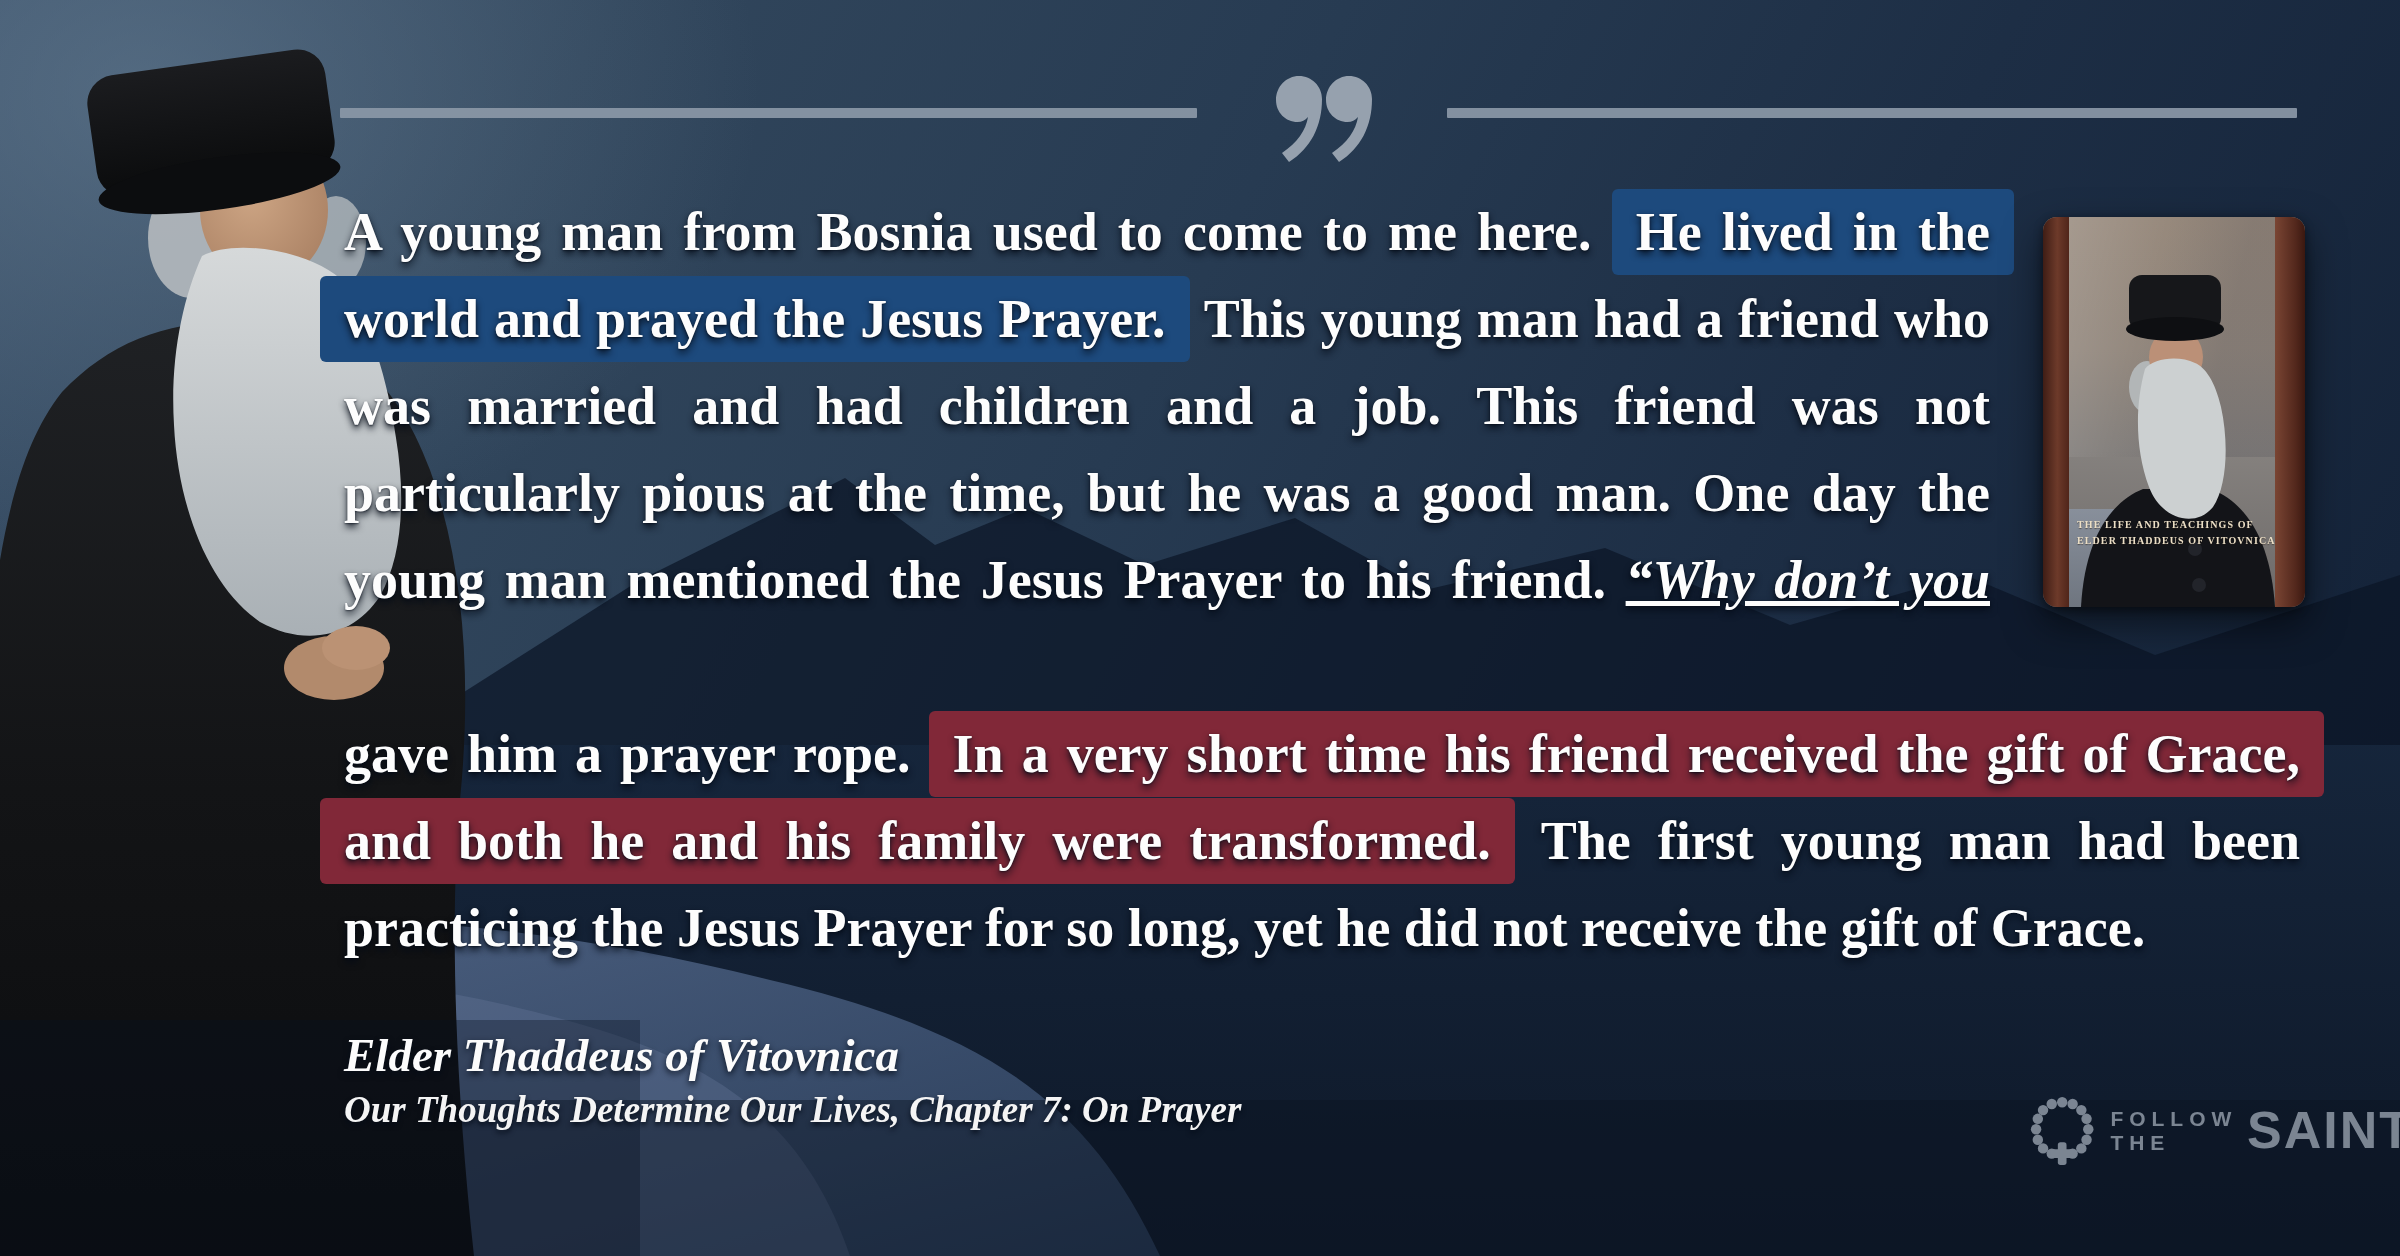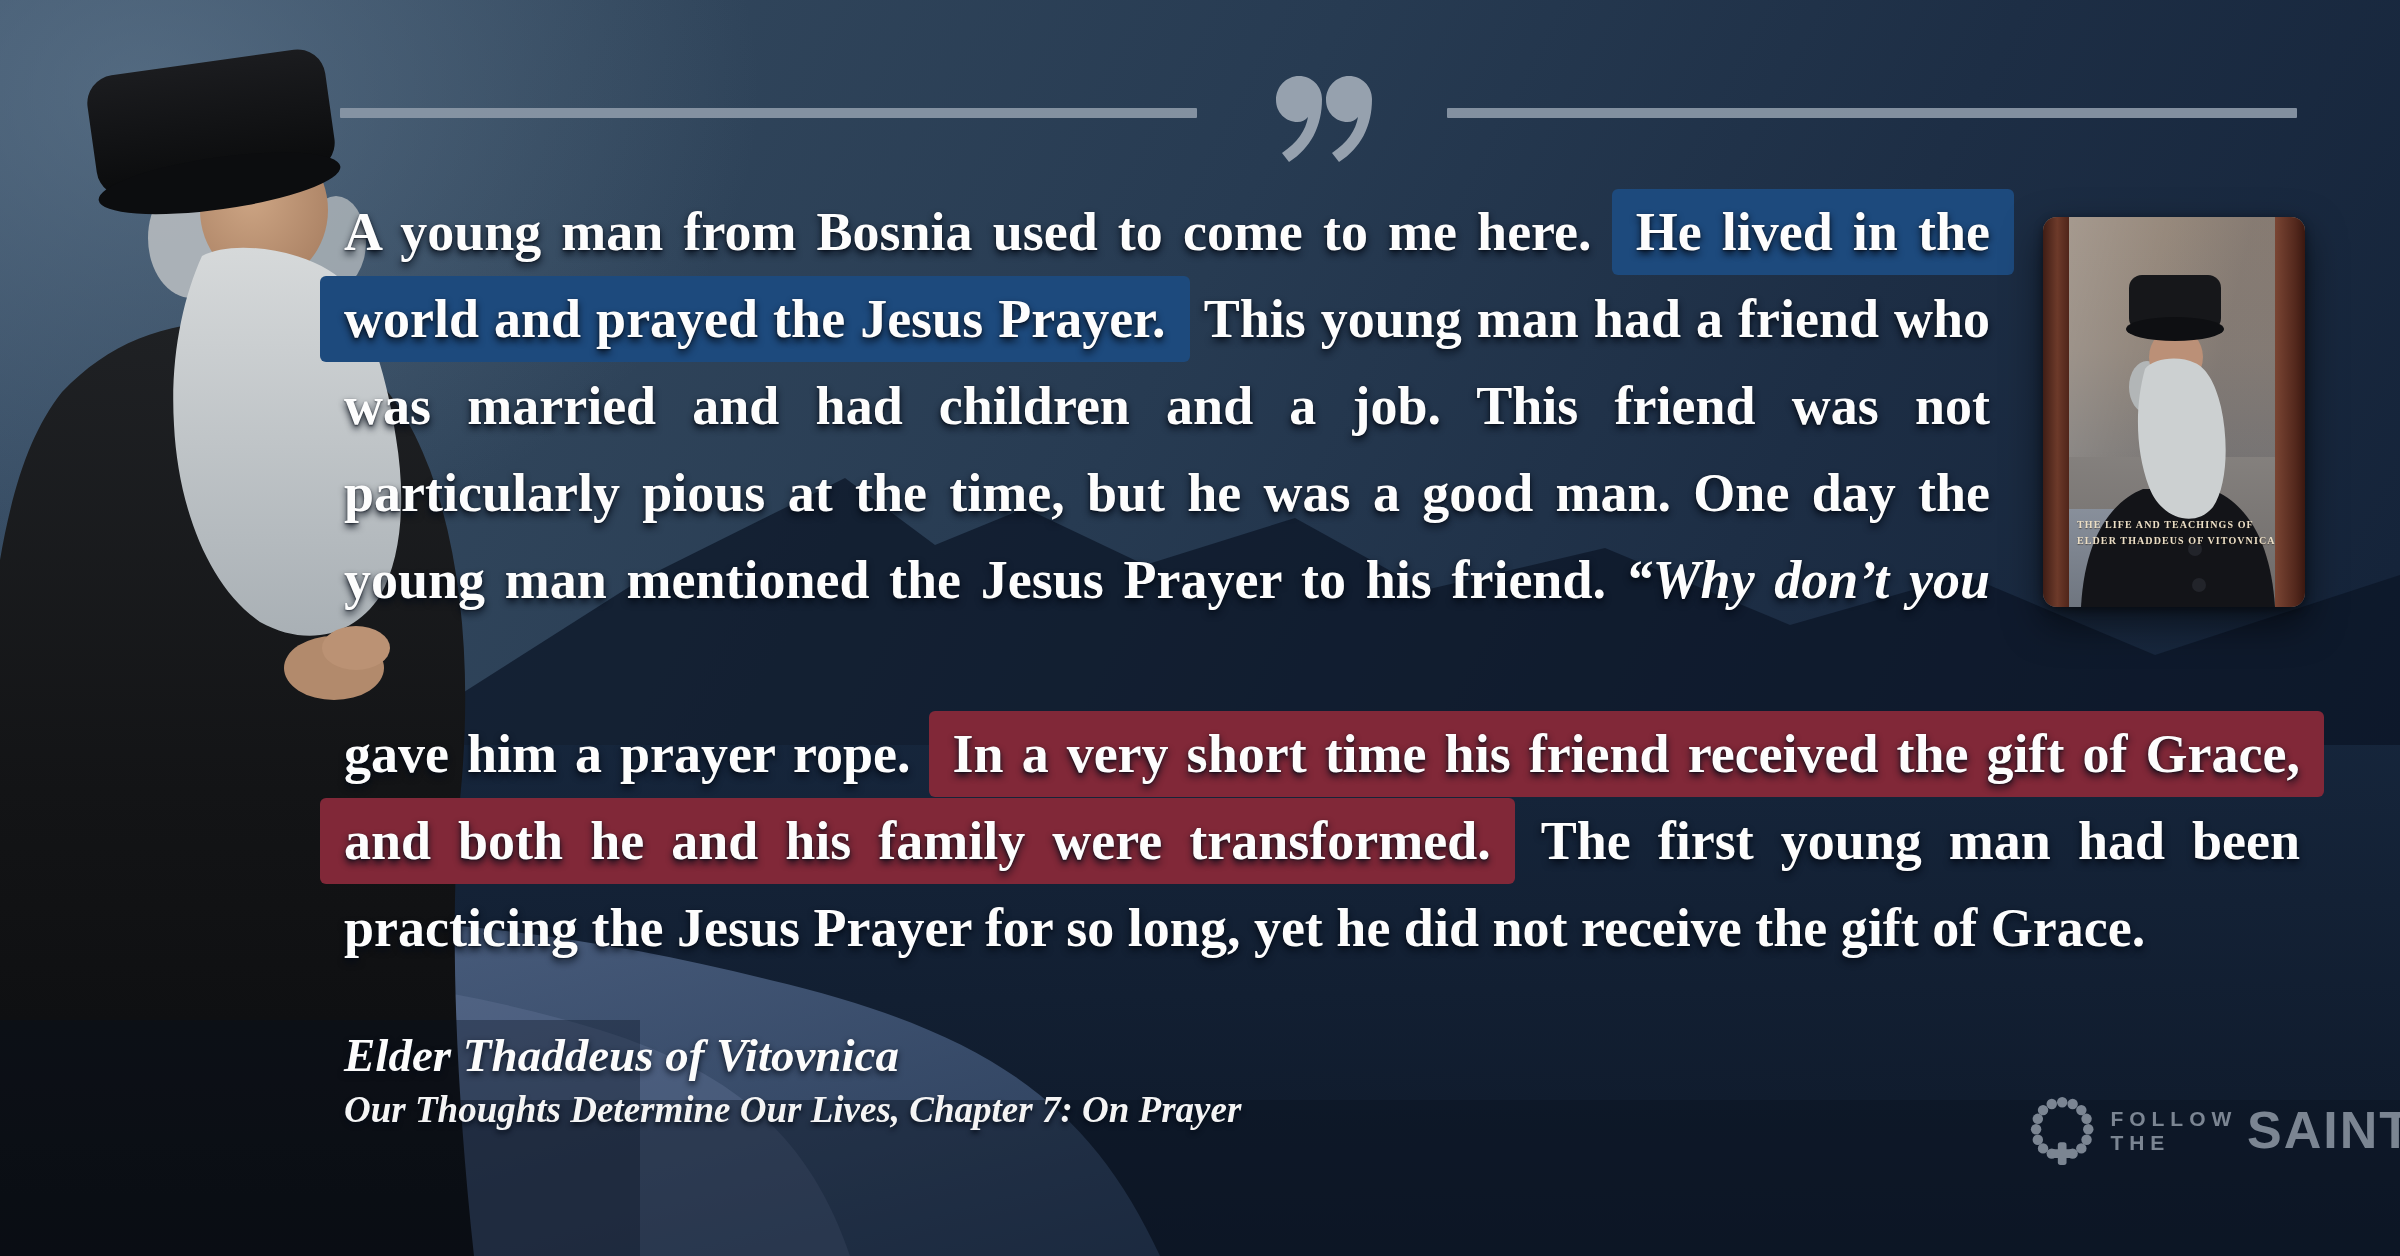--- a/index.html
+++ b/index.html
@@ -20,21 +20,21 @@
   .qmark{left:1276px;top:76px;width:96px;height:92px;}
 
   
   .qline{
     left:344px;height:88px;line-height:88px;font-size:54px;font-weight:bold;color:#fdfdfd;
     white-space:nowrap;text-shadow:0 4px 7px rgba(3,10,22,.88), 0 1px 2px rgba(3,10,22,.6);
   }
   .just{white-space:normal;text-align:justify;text-align-last:justify;}
   .w-narrow{width:1646px;}
   .w-wide{width:1956px;}
-  .it{font-style:italic;}
+  .it{font-style:italic;text-decoration:underline;}
   .hl{padding:13px 24px;border-radius:6px;-webkit-box-decoration-break:clone;box-decoration-break:clone;}
   .hl-blue{background:#1d4a7d;}
   .hl-red{background:#812838;}
   .lead{margin-left:-24px;}
   .tail{margin-right:-24px;}
 
   
   .author{left:344px;top:1028px;font-size:47px;font-weight:bold;font-style:italic;color:#fcfcfc;
     text-shadow:0 3px 6px rgba(3,10,22,.85);}
   .source{left:344px;top:1088px;font-size:37px;font-weight:bold;font-style:italic;color:#f4f4f4;

